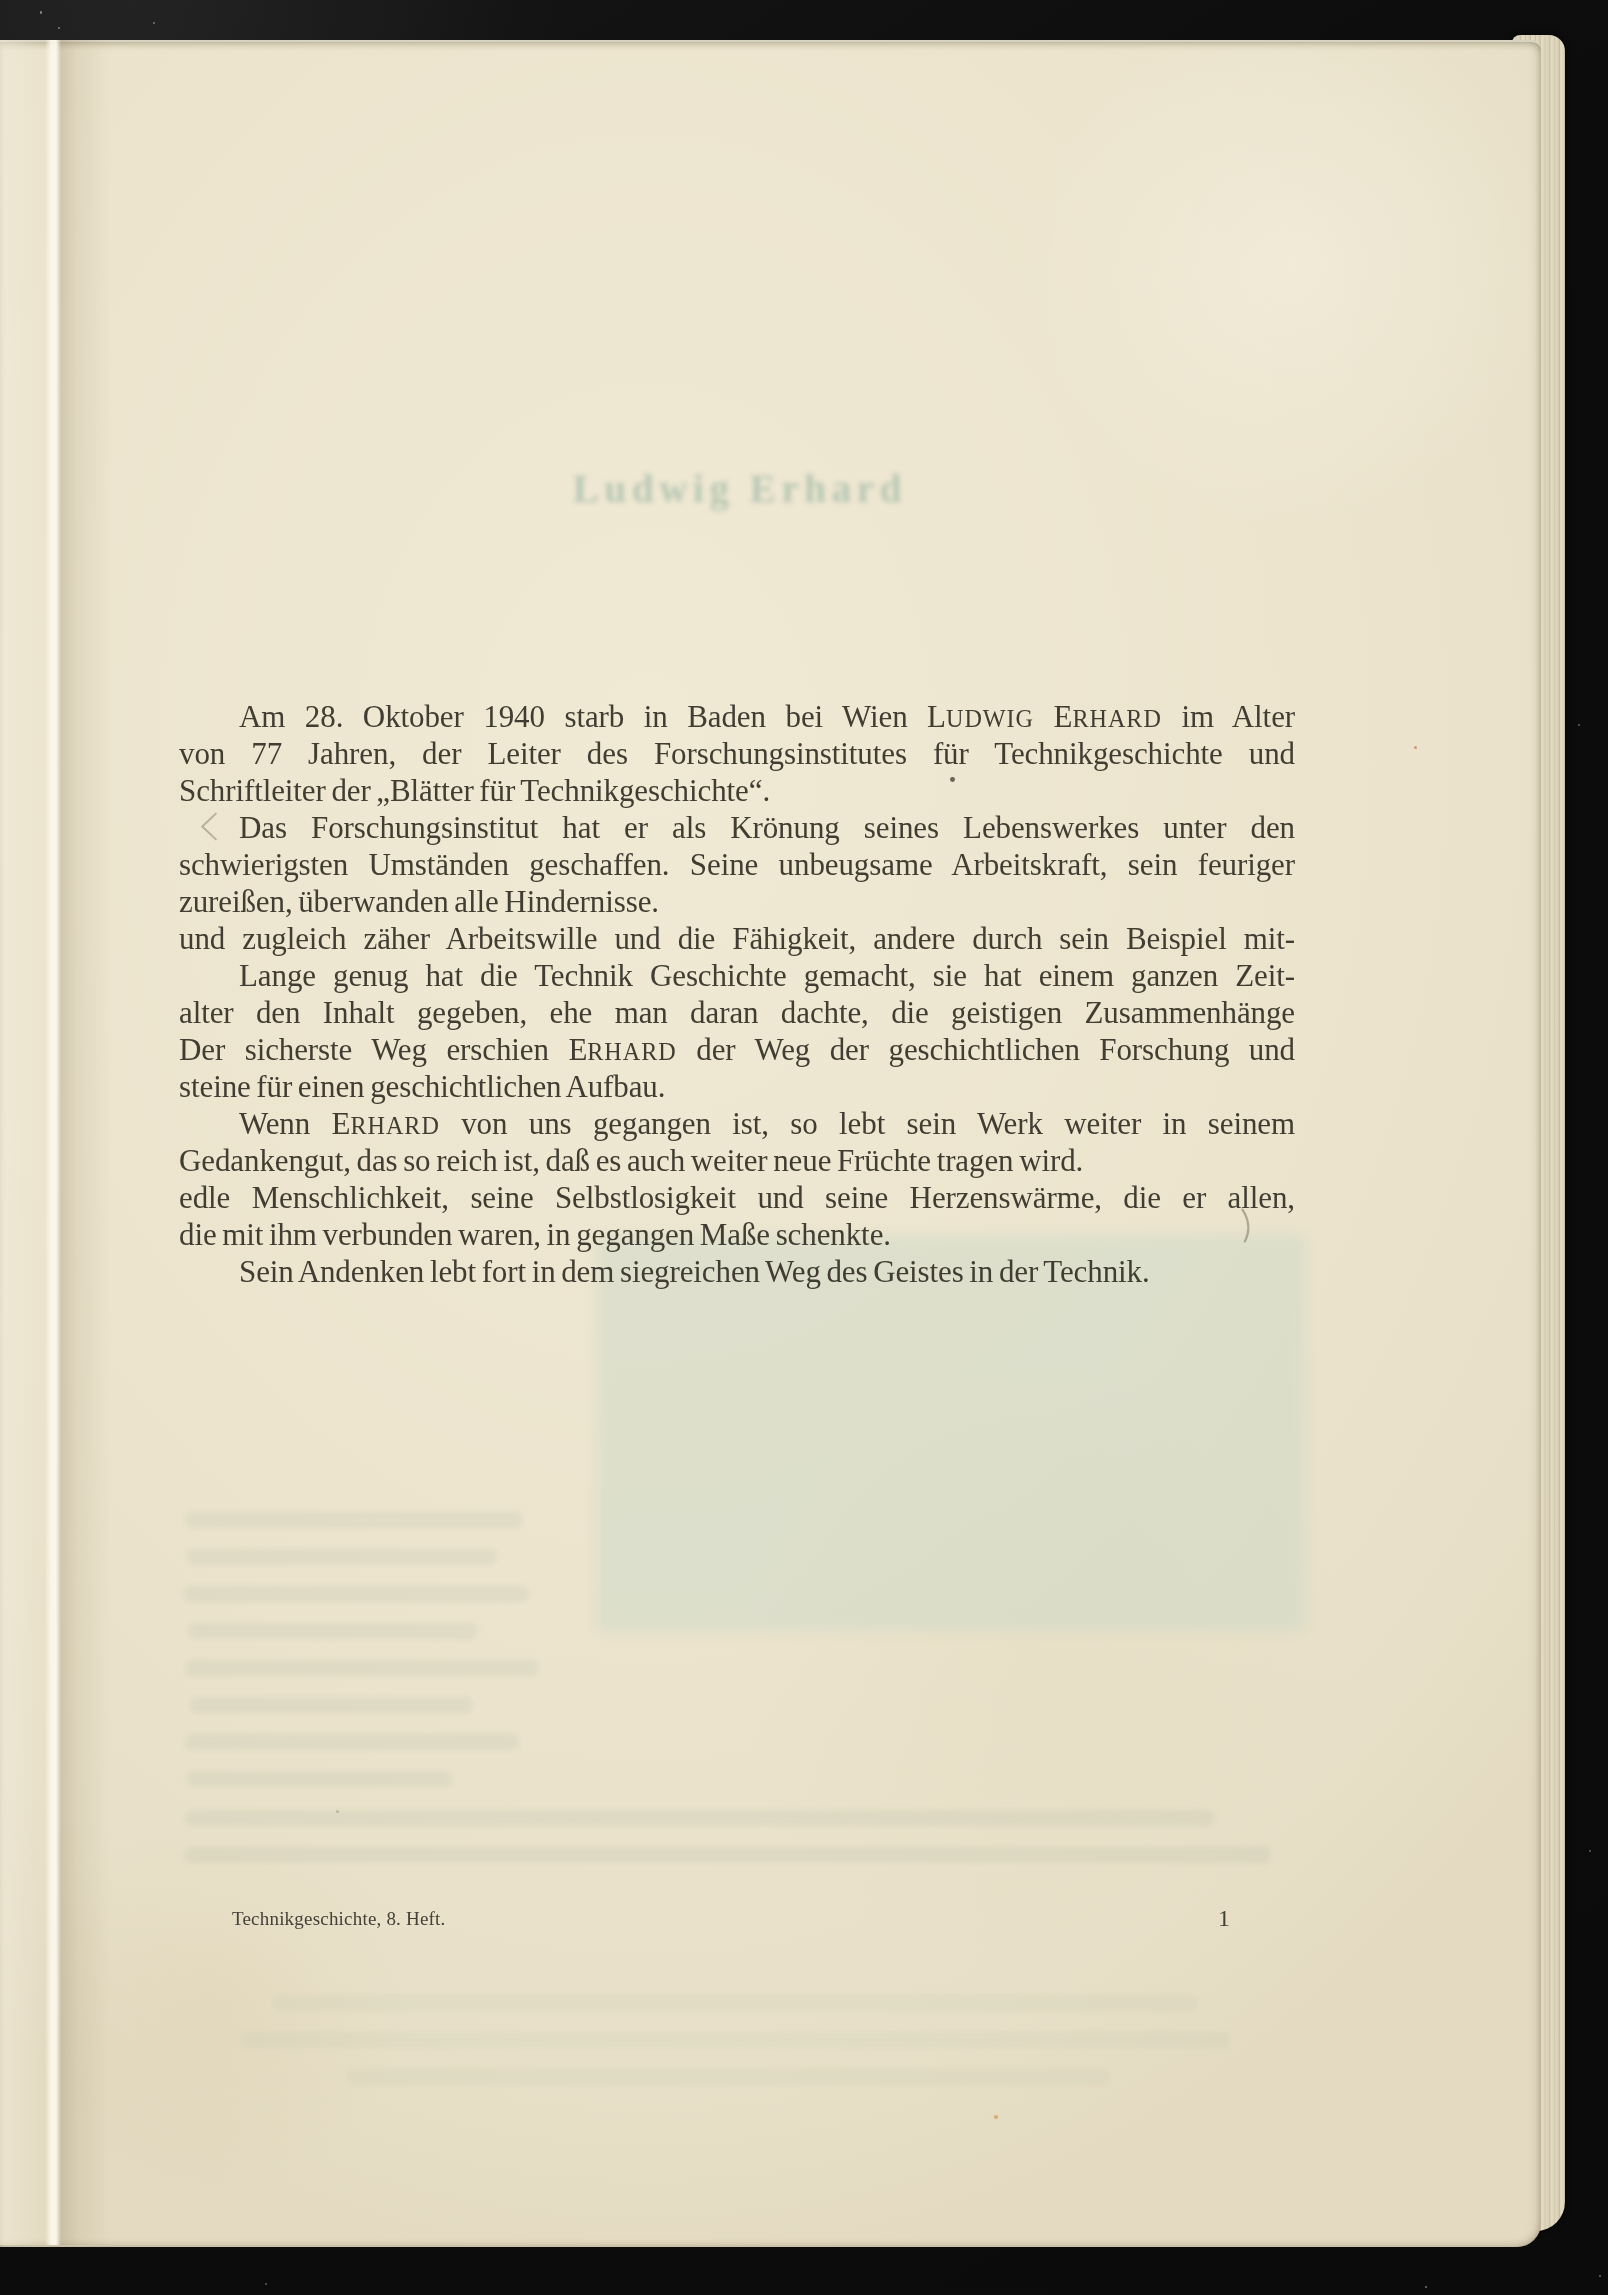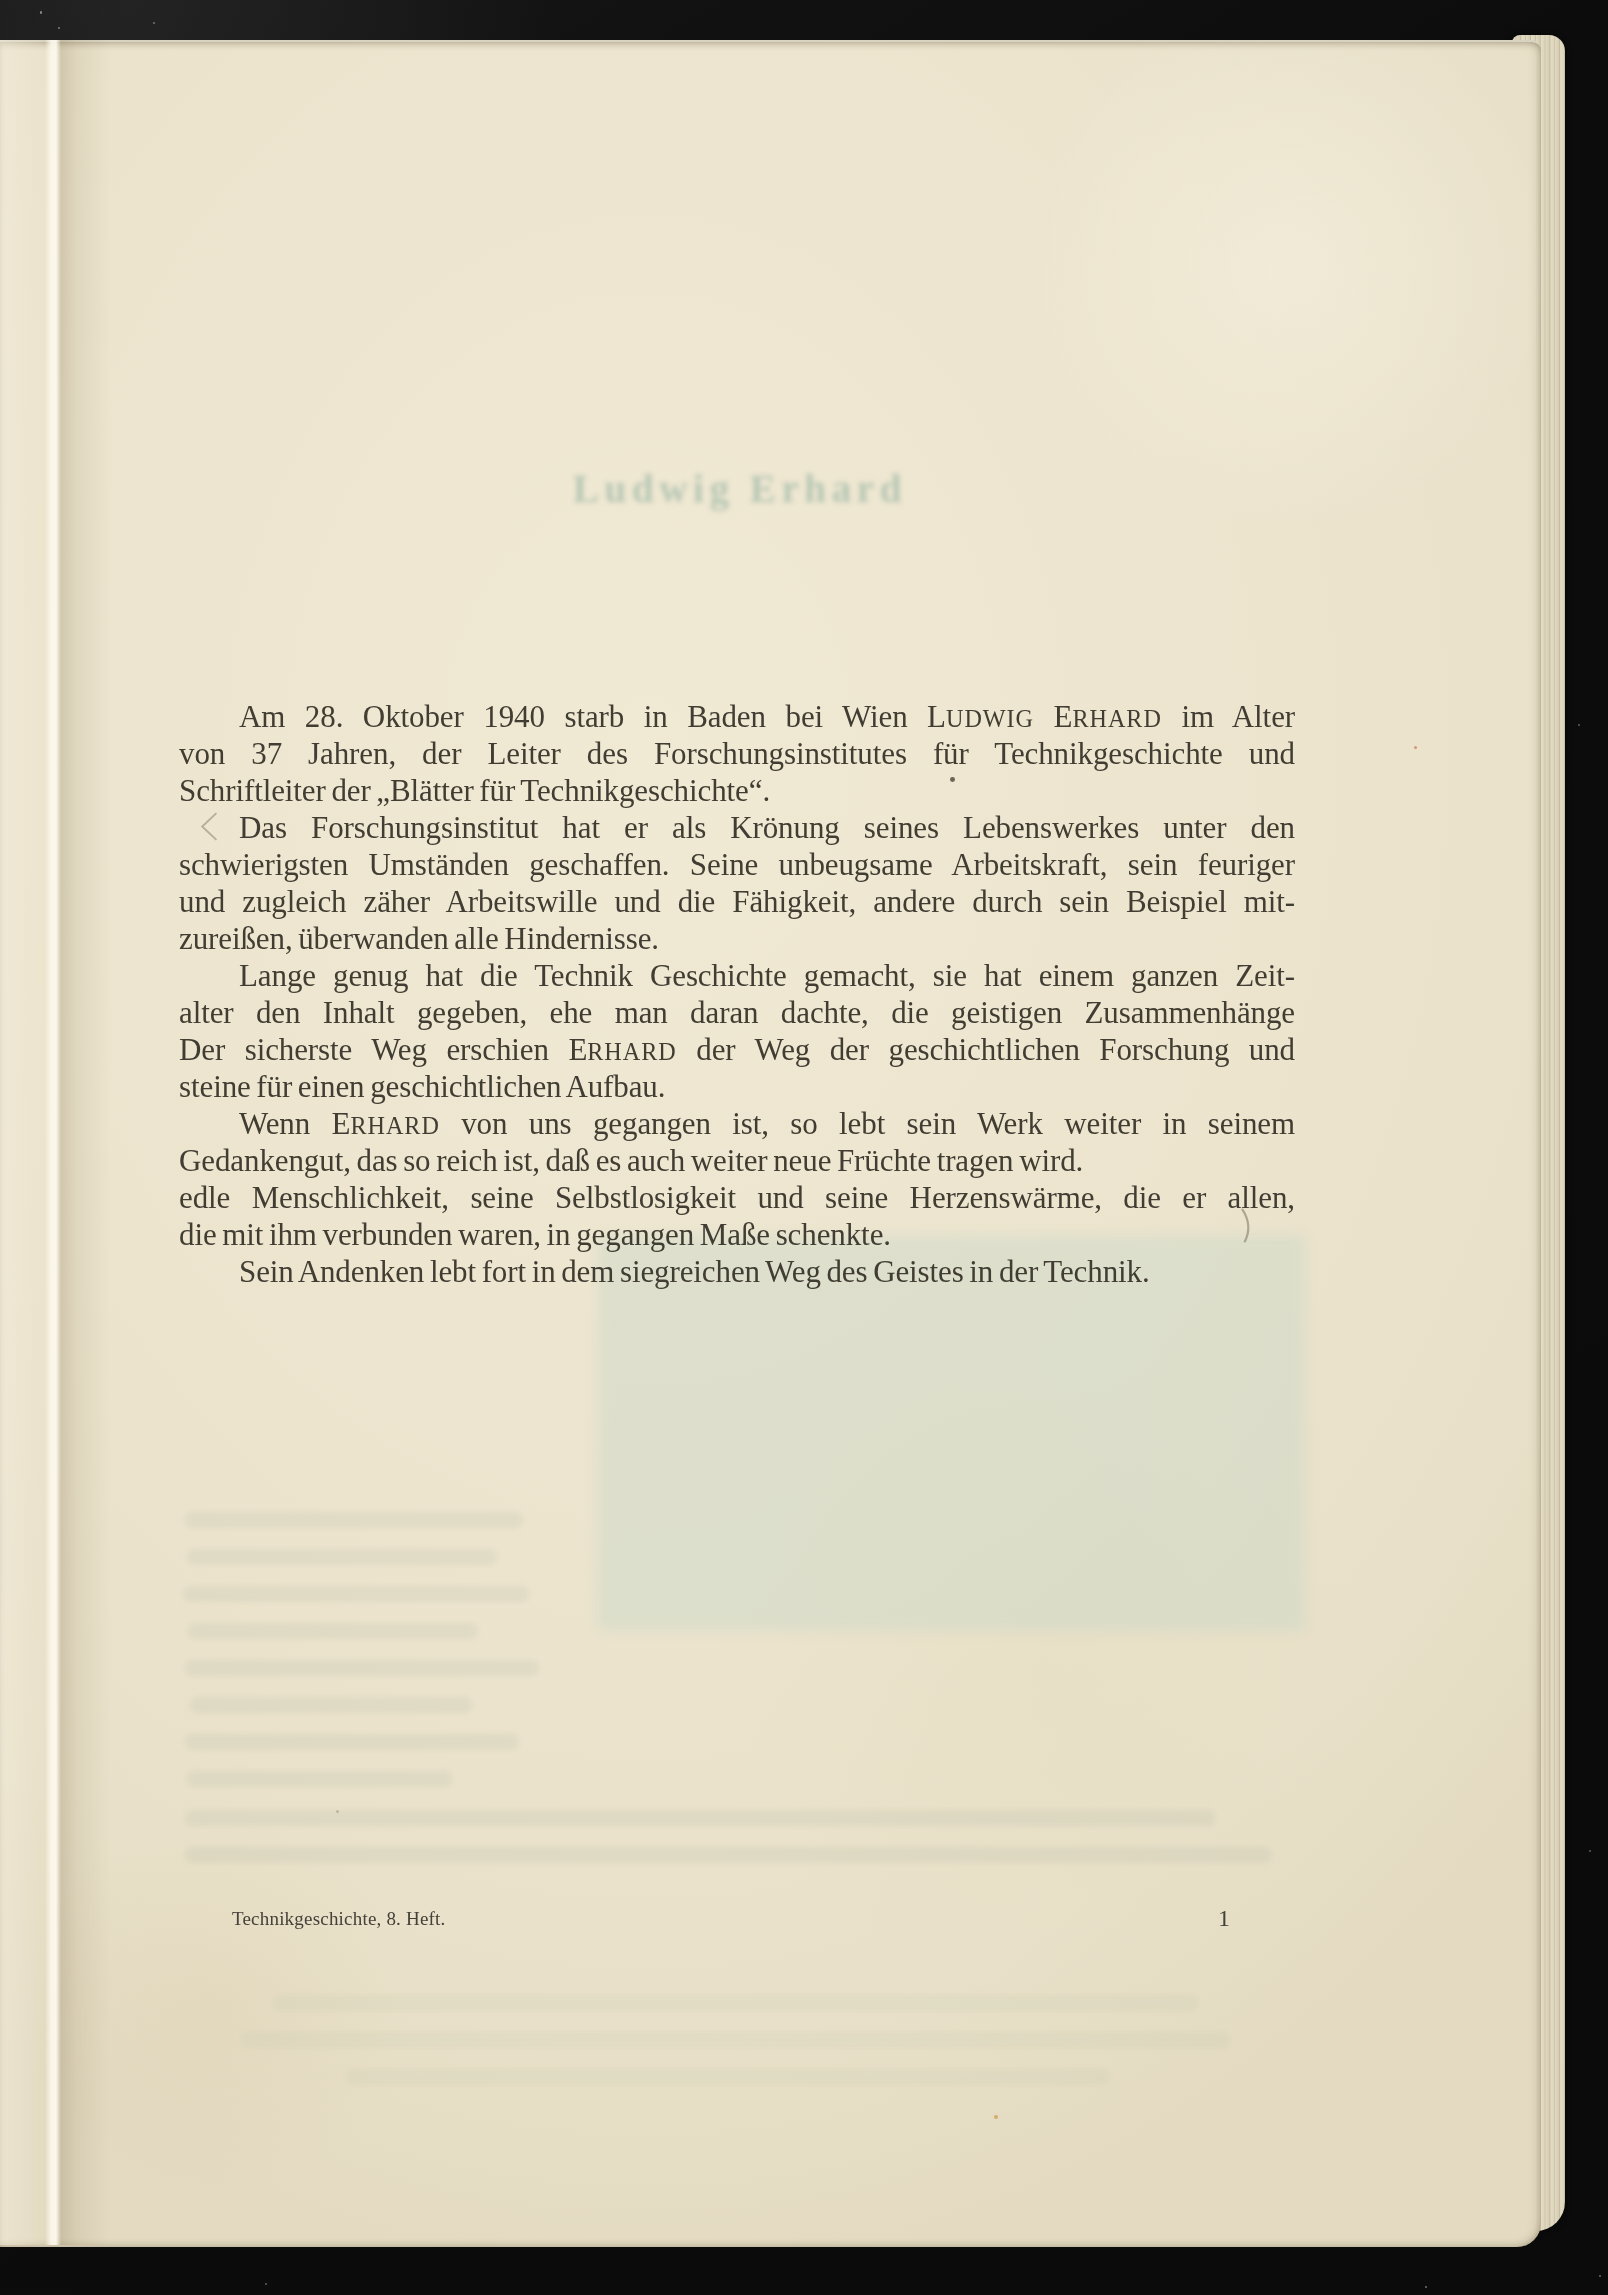--- a/index.html
+++ b/index.html
@@ -110,28 +110,28 @@
         <div class="ghost-bar" style="left: 185px; top: 1847px; width: 1086px;"></div>
         <div class="ghost-bar dim" style="left: 273px; top: 1995px; width: 925px;"></div>
         <div class="ghost-bar dim" style="left: 241px; top: 2032px; width: 989px;"></div>
         <div class="ghost-bar dim" style="left: 346px; top: 2069px; width: 764px;"></div>
       </div>
   </div>
 
   <div class="textblock" id="textblock">
       <div>
         <div class="line first">Am 28. Oktober 1940 starb in Baden bei Wien <span class="scw"><span class="sc0">L</span><span class="sc1">udwig</span></span> <span class="scw"><span class="sc0">E</span><span class="sc1">rhard</span></span> im Alter</div>
-        <div class="line">von 37 Jahren, der Leiter des Forschungsinstitutes für Technikgeschichte und</div>
+        <div class="line">von 77 Jahren, der Leiter des Forschungsinstitutes für Technikgeschichte und</div>
         <div class="line last">Schriftleiter der „Blätter für Technikgeschichte“.</div>
       </div>
       <div>
         <div class="line first">Das Forschungsinstitut hat er als Krönung seines Lebenswerkes unter den</div>
         <div class="line">schwierigsten Umständen geschaffen. Seine unbeugsame Arbeitskraft, sein feuriger</div>
+        <div class="line last">zureißen, überwanden alle Hindernisse.</div>
         <div class="line">und zugleich zäher Arbeitswille und die Fähigkeit, andere durch sein Beispiel mit-</div>
-        <div class="line last">zureißen, überwanden alle Hindernisse.</div>
       </div>
       <div>
         <div class="line first">Lange genug hat die Technik Geschichte gemacht, sie hat einem ganzen Zeit-</div>
         <div class="line">alter den Inhalt gegeben, ehe man daran dachte, die geistigen Zusammenhänge</div>
         <div class="line">Der sicherste Weg erschien <span class="scw"><span class="sc0">E</span><span class="sc1">rhard</span></span> der Weg der geschichtlichen Forschung und</div>
         <div class="line last">steine für einen geschichtlichen Aufbau.</div>
       </div>
       <div>
         <div class="line first">Wenn <span class="scw"><span class="sc0">E</span><span class="sc1">rhard</span></span> von uns gegangen ist, so lebt sein Werk weiter in seinem</div>
         <div class="line last">Gedankengut, das so reich ist, daß es auch weiter neue Früchte tragen wird.</div>

